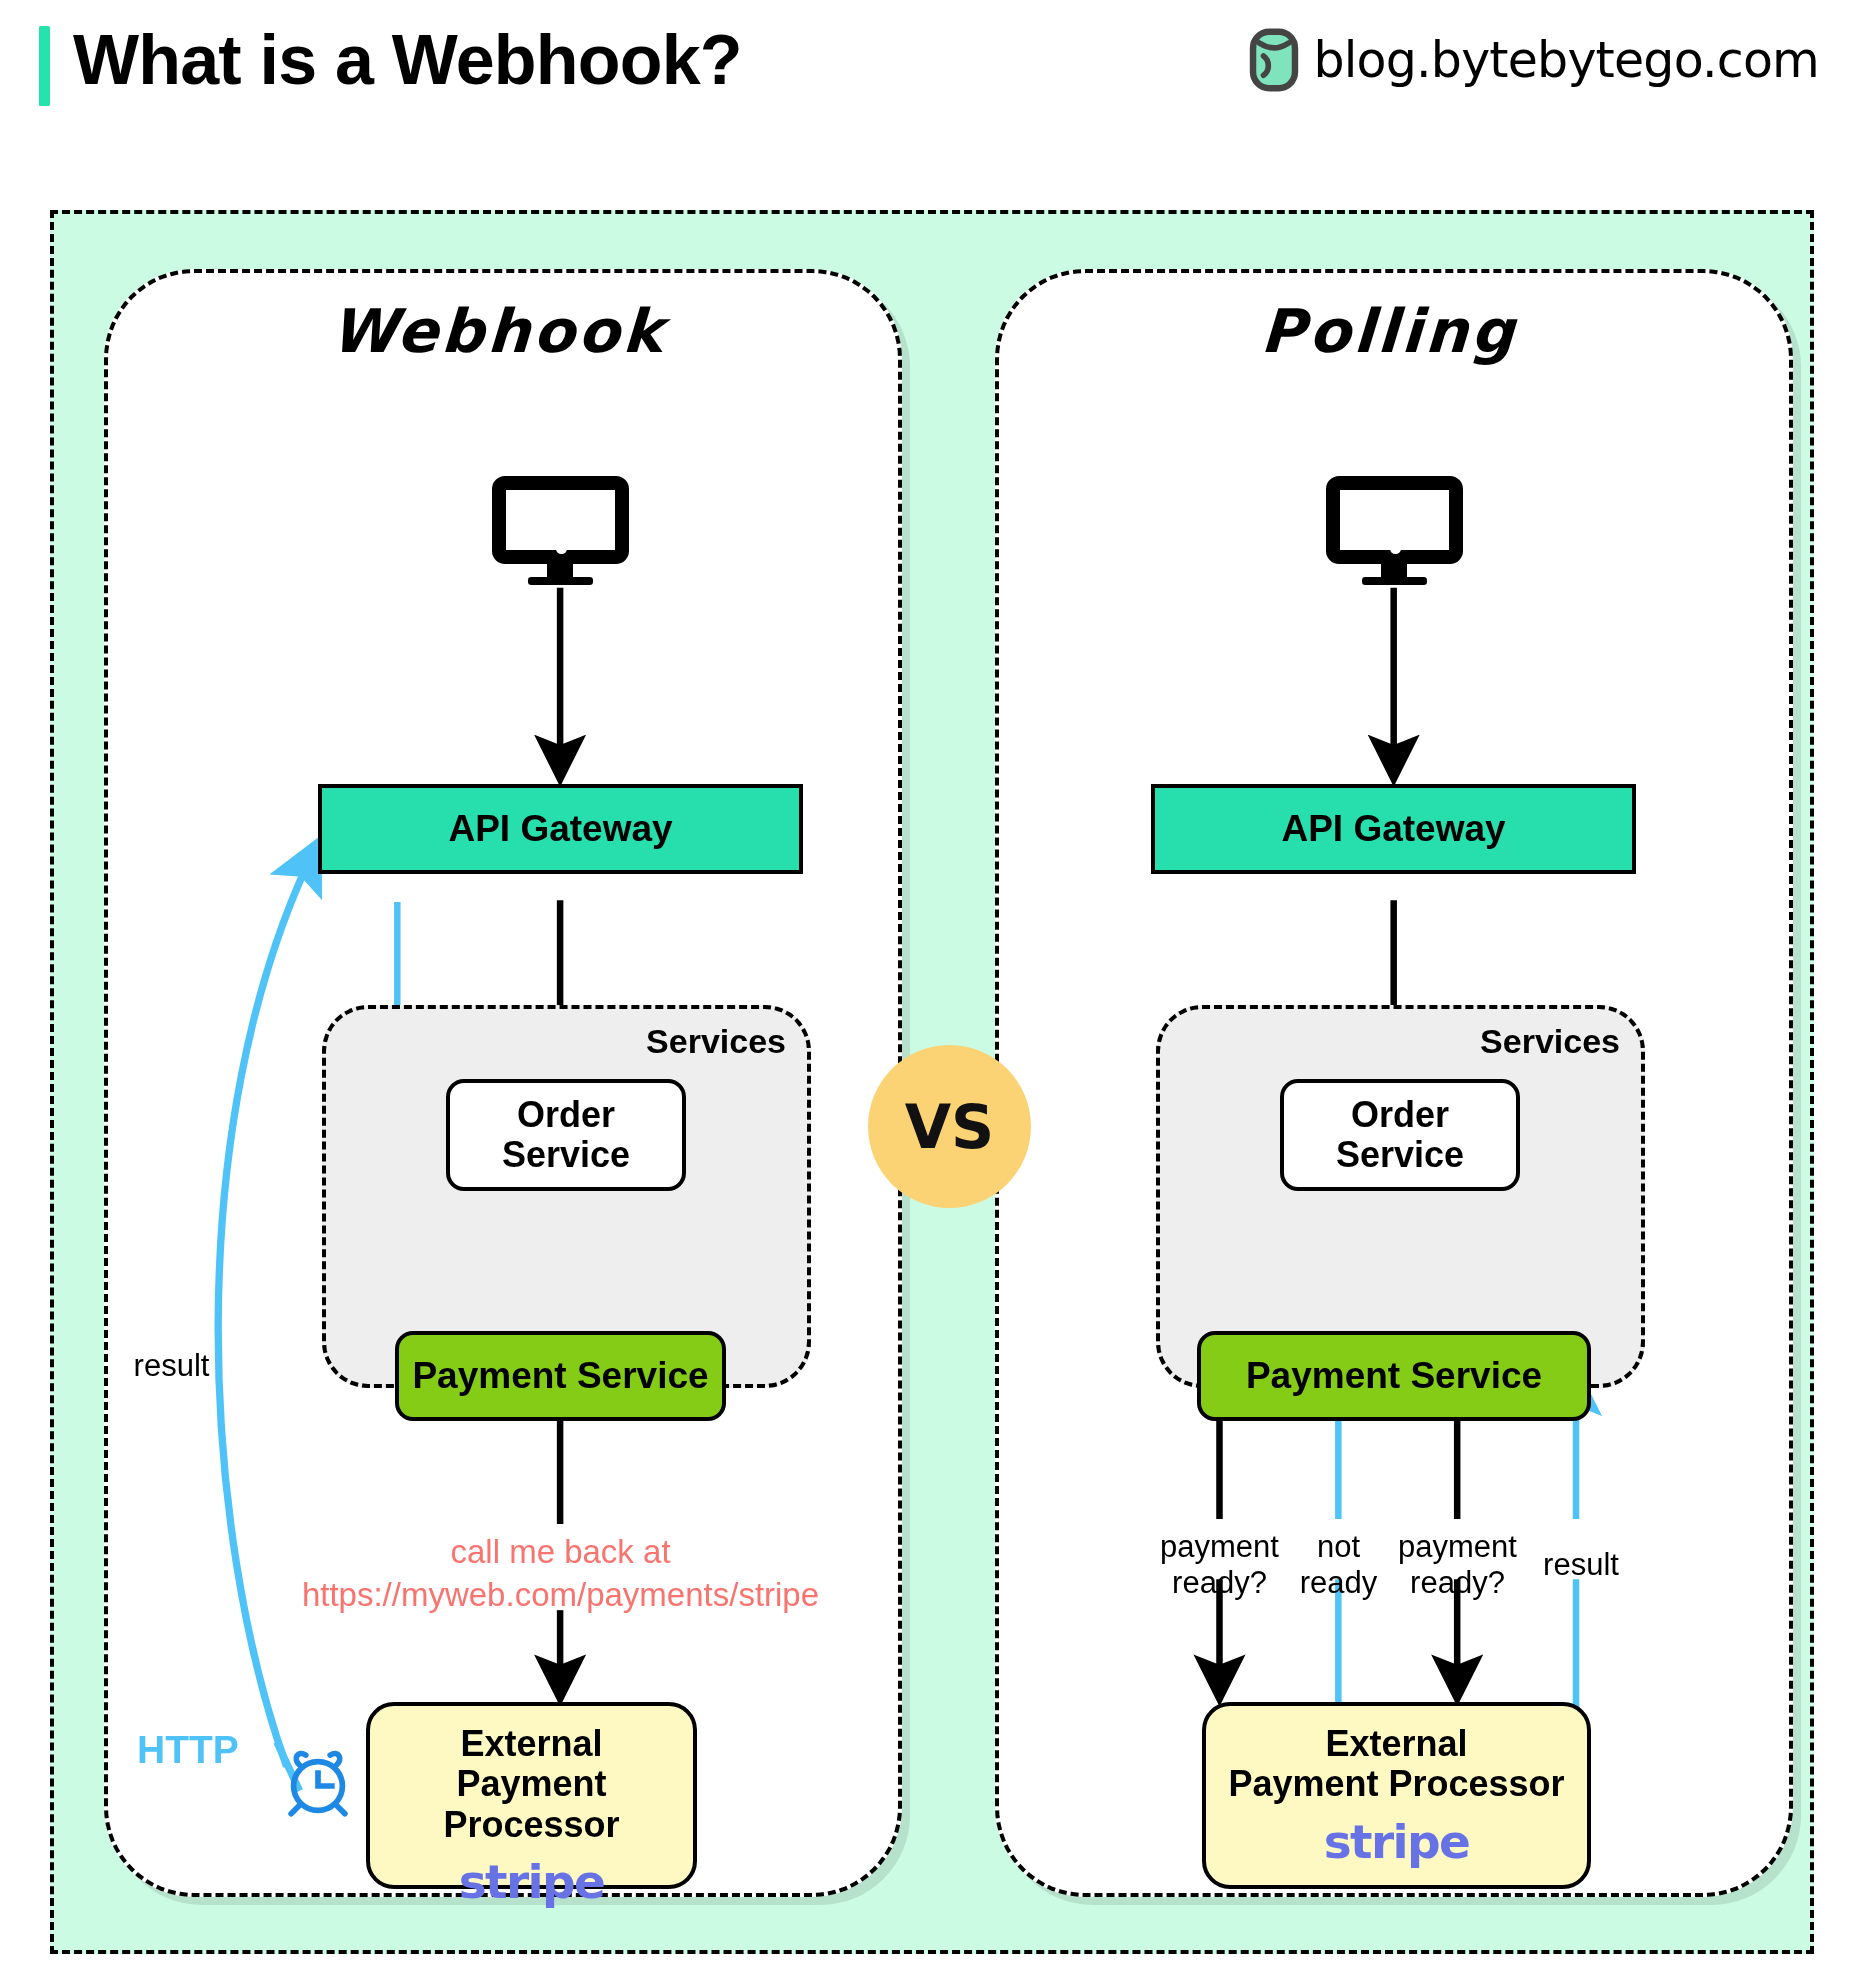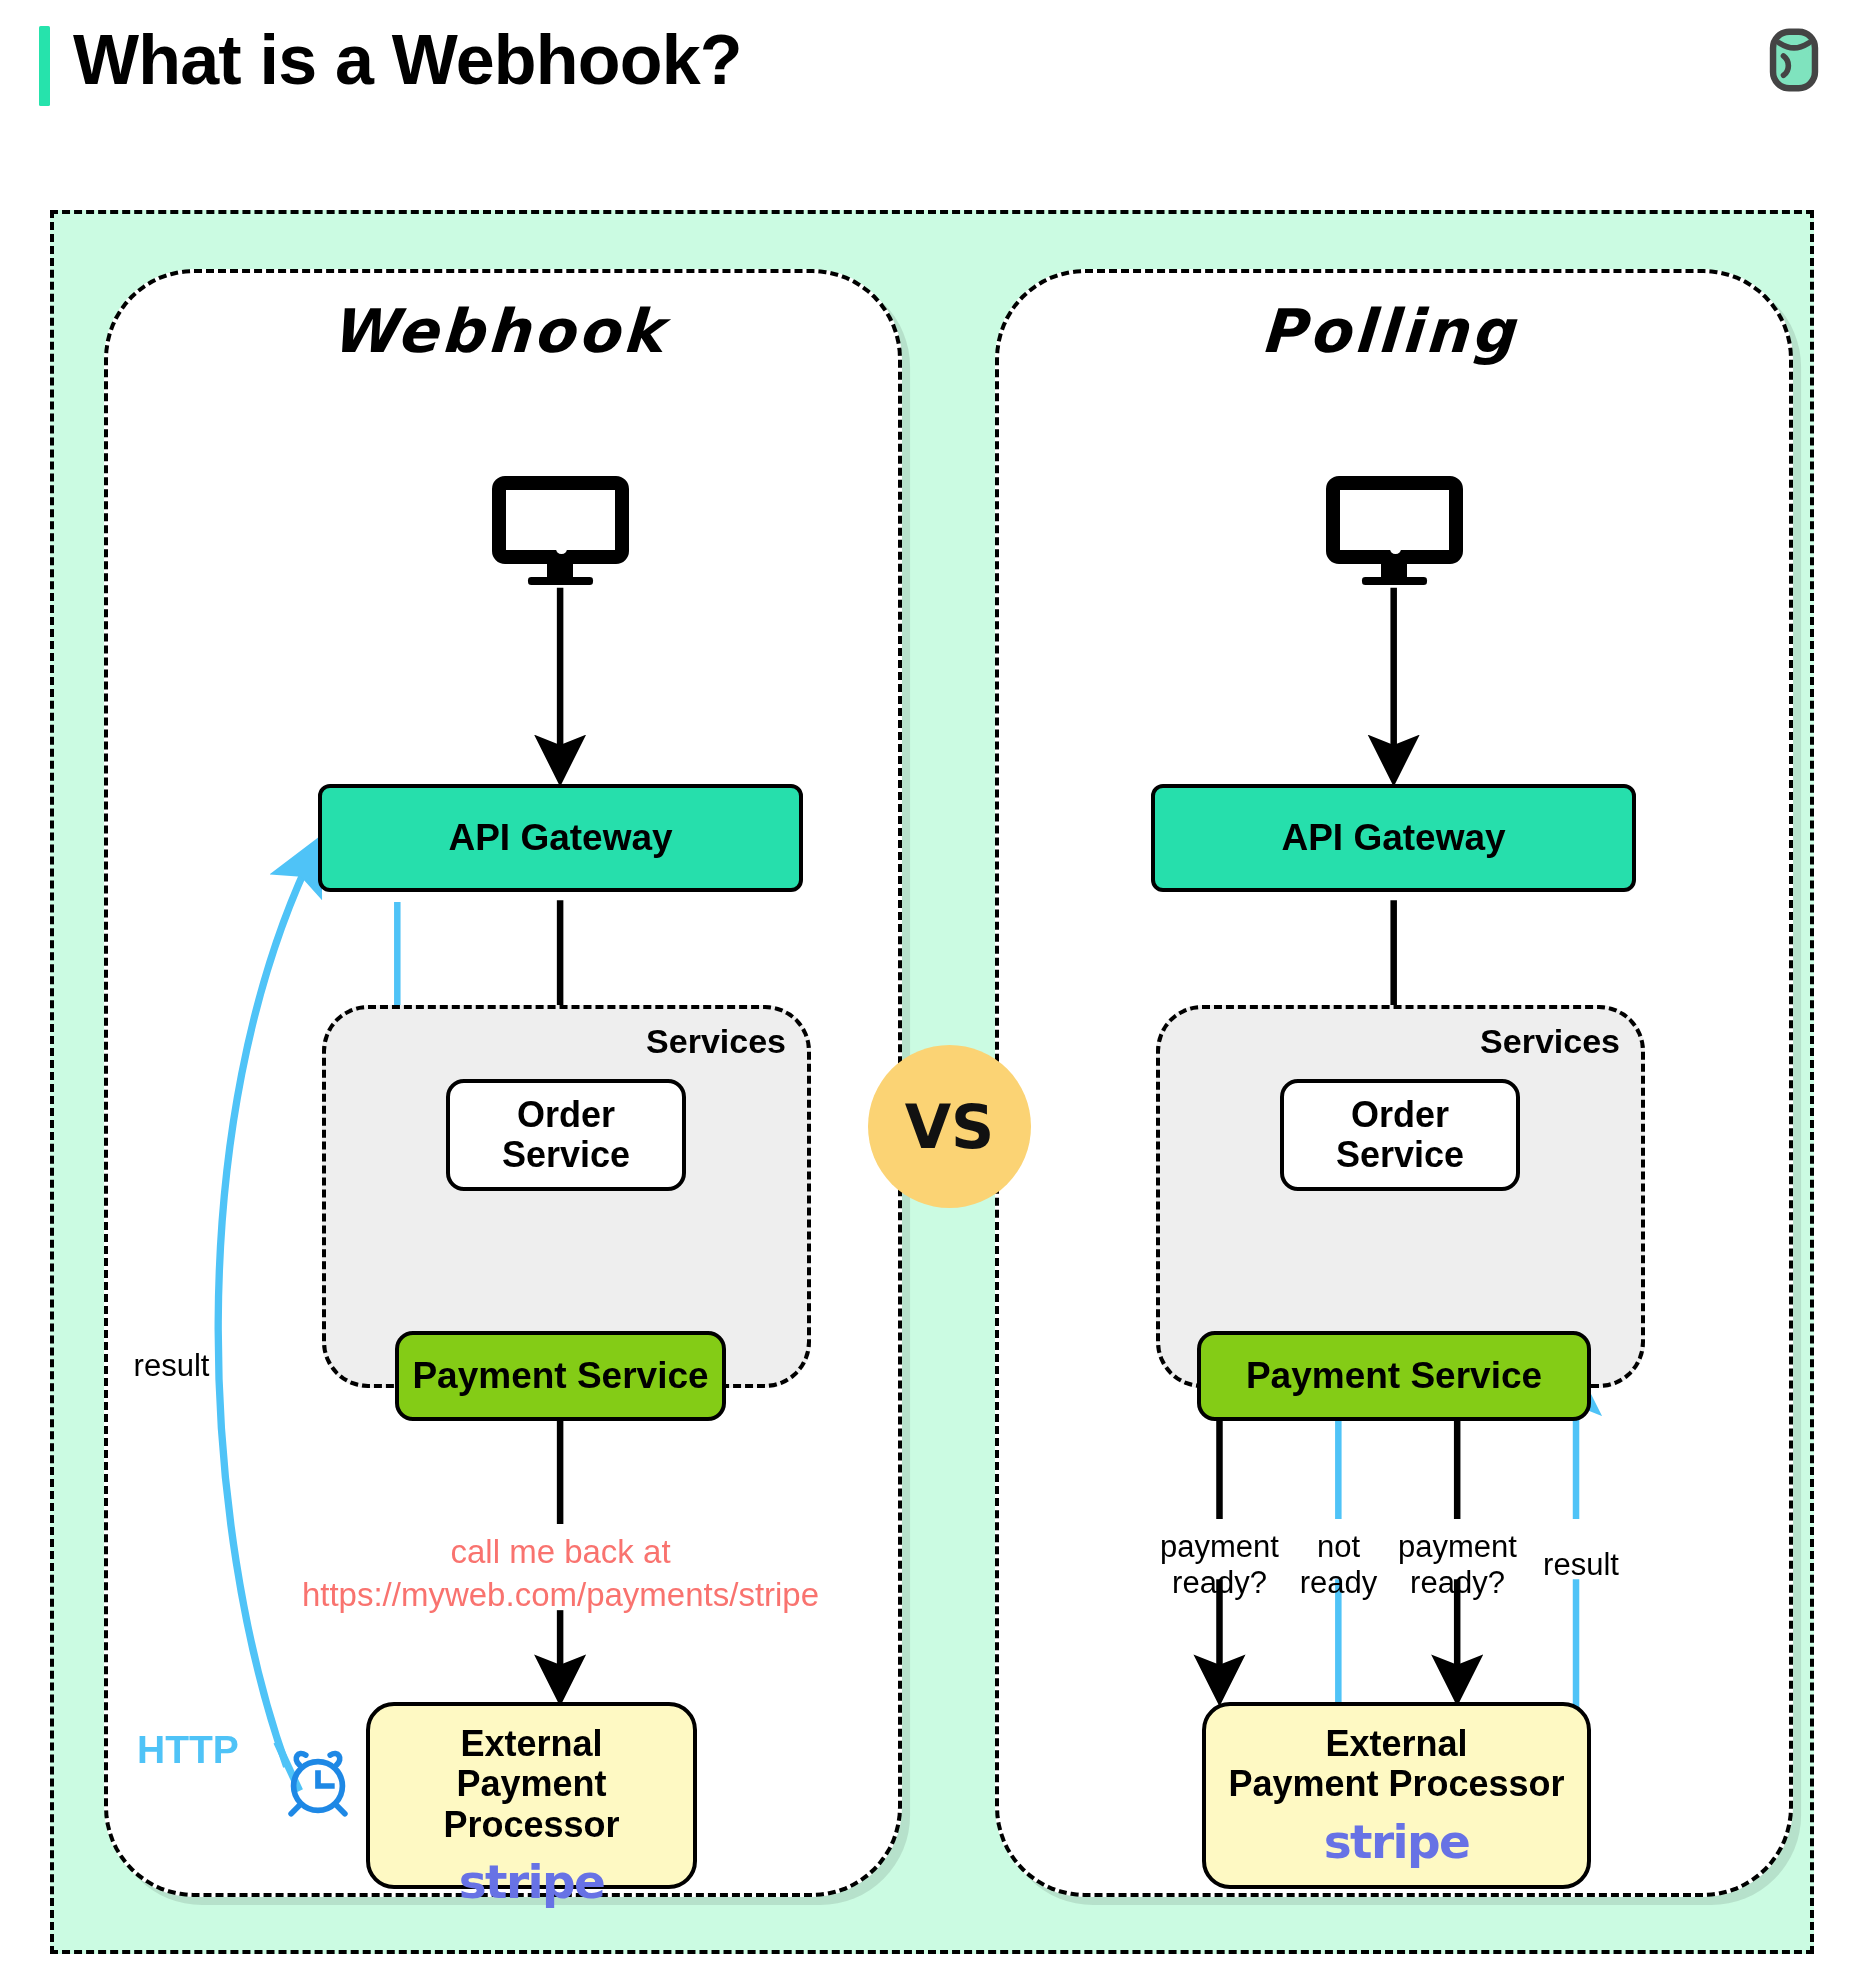--- a/index.html
+++ b/index.html
@@ -93,21 +93,21 @@
 
   
   .box {
     position: absolute;
     display: flex; align-items: center; justify-content: center;
     text-align: center;
     font-weight: bold; color: #000;
     border: 4.9px solid #000;
     line-height: 1.12;
   }
-  .gateway { width: 485px; height: 108px; background: #26DFAC; font-size: 37px; border-radius: 12px; }
+  .gateway { width: 485px; height: 90px; background: #26DFAC; font-size: 37px; border-radius: 0; }
   .services-group {
     position: absolute; width: 489px; height: 383px;
     background: #EEEEEE; border: 4.1px dashed #000; border-radius: 46px;
   }
   .services-label {
     position: absolute; right: 21px; top: 13px;
     font-size: 34px; font-weight: bold; color: #000;
   }
   .order-svc { width: 240px; height: 112px; background: #fff; font-size: 36px; border-radius: 18px; }
   .payment-svc { width: 331px; height: 90px; background: #84cc16; font-size: 37px; border-radius: 18px; margin-top: 38px; }
@@ -145,20 +145,21 @@
   <div class="header">
     <div class="title-bar"></div>
     <div class="page-title">What is a Webhook?</div>
     <div class="brand">
       <svg class="brand-logo" viewBox="0 0 62 78">
         <rect x="5" y="4" width="52" height="70" rx="20" fill="#7FE3BE" stroke="#444" stroke-width="8"></rect>
         <path d="M13 18 C26 24 36 24 49 18 L49 30 L36 42 L31 36 L26 42 L13 30 Z" fill="#7FE3BE"></path>
         <path d="M13 18 C26 26 36 26 49 18" fill="none" stroke="#444" stroke-width="7" stroke-linecap="round"></path>
         <path d="M18 34 C26 40 26 52 18 58" fill="none" stroke="#444" stroke-width="7" stroke-linecap="round"></path>
       </svg>
+      <div class="brand-text">blog.bytebytego.com</div>
     </div>
   </div>
 
   <div class="outer-frame"></div>
 
   <div class="panel left">
     <div class="panel-title">Webhook</div>
   </div>
 
   <div class="panel right">

